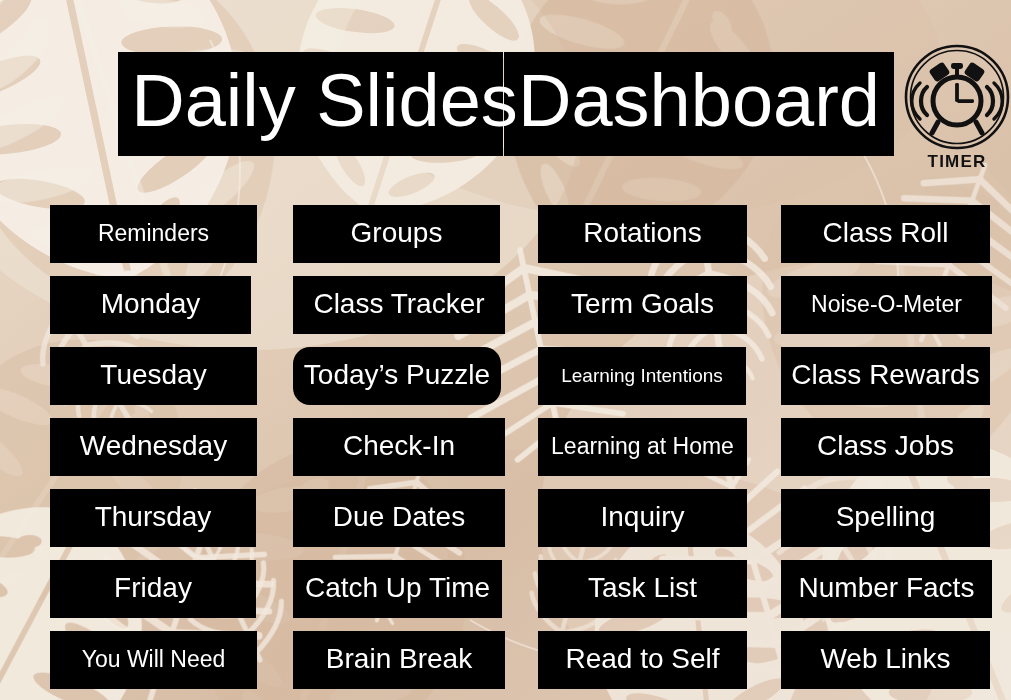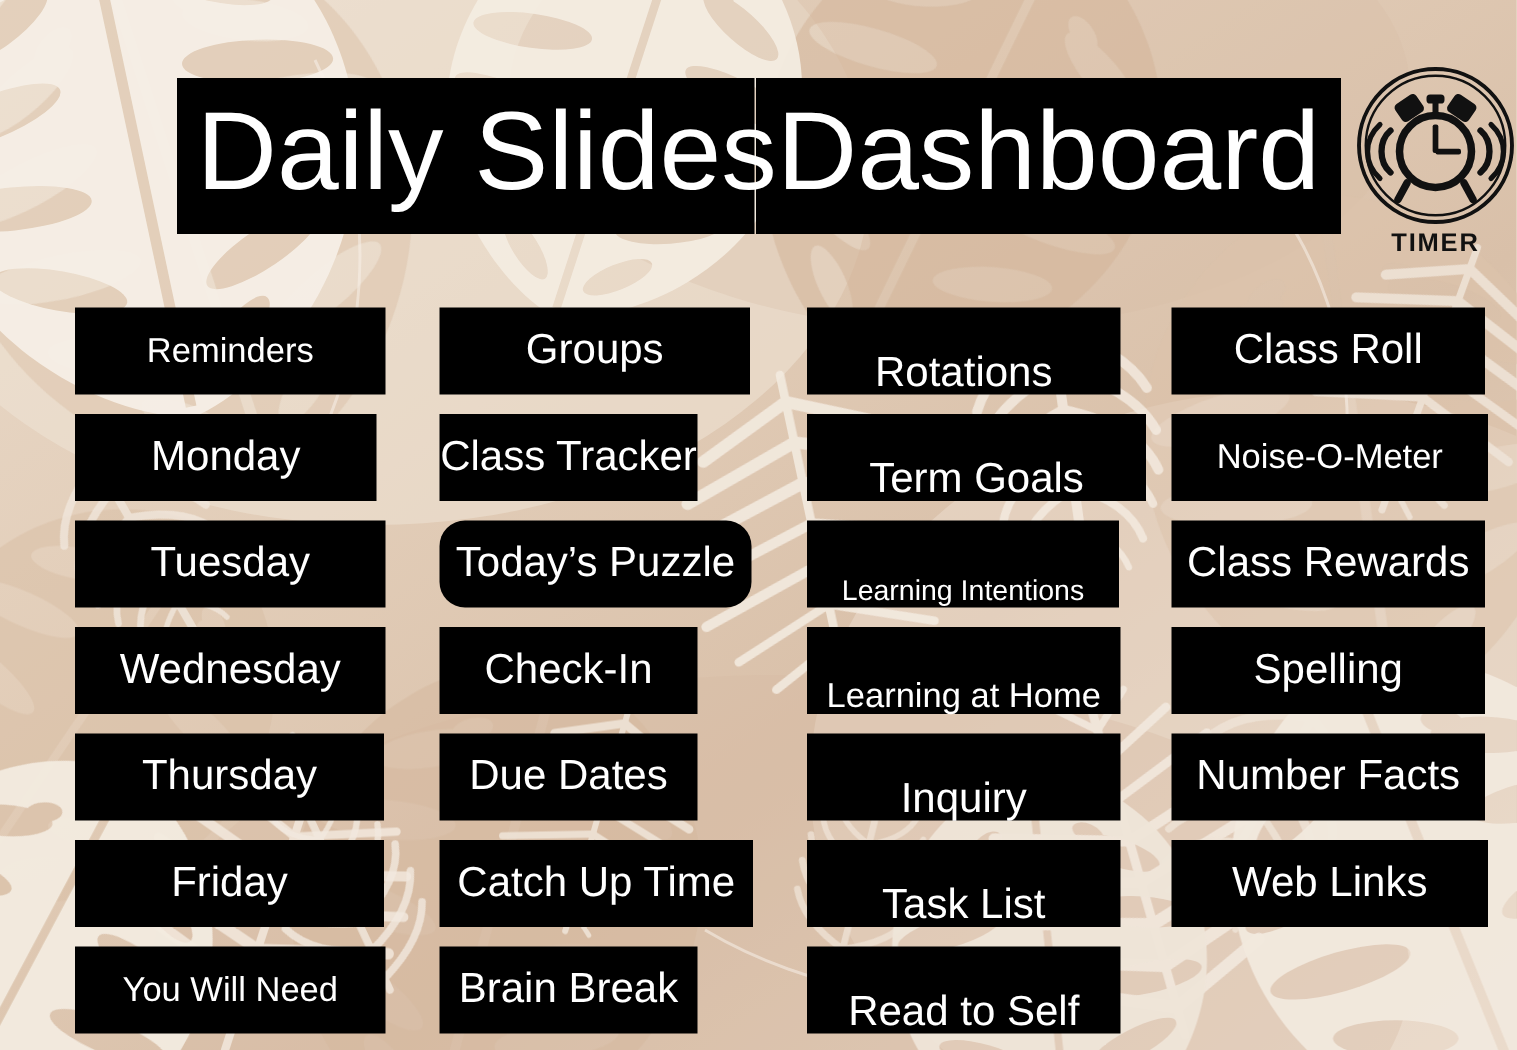--- a/index.html
+++ b/index.html
@@ -115,27 +115,27 @@
   
   #col-0 .tile { width: 207px; }
   #col-0 .tile:nth-child(1) { width: 207px; }
   #col-0 .tile:nth-child(2) { width: 201px; }
   #col-0 .tile:nth-child(3) { width: 207px; }
   #col-0 .tile:nth-child(4) { width: 207px; }
   #col-0 .tile:nth-child(5) { width: 206px; }
   #col-0 .tile:nth-child(6) { width: 206px; }
   #col-0 .tile:nth-child(7) { width: 207px; }
 
-  #col-1 .tile { width: 172px; }
+  #col-1 .tile { width: 212px; }
   #col-1 .tile:nth-child(1) { width: 207px; }
   #col-1 .tile:nth-child(3) { width: 208px; border-radius: 17px; }
   #col-1 .tile:nth-child(6) { width: 209px; }
 
-  #col-2 .tile { width: 209px; align-items: flex-end; }
-  #col-2 .tile:nth-child(2) { width: 226px; }
+  #col-2 .tile { width: 209px; }
+  #col-2 .tile:nth-child(2) { width: 209px; }
   #col-2 .tile:nth-child(3) { width: 208px; }
 
   #col-3 .tile { width: 209px; }
   #col-3 .tile:nth-child(2) { width: 211px; }
   #col-3 .tile:nth-child(4) { width: 209px; }
   #col-3 .tile:nth-child(6) { width: 211px; }
 
   
   .fs-sm  { font-size: 19px; }
   .fs-md  { font-size: 23px; }
@@ -387,20 +387,23 @@
       <div class="tile fs-lg">
           <span class="tile-label">Class Roll</span>
         </div>
       <div class="tile fs-md">
           <span class="tile-label">Noise-O-Meter</span>
         </div>
       <div class="tile fs-lg">
           <span class="tile-label">Class Rewards</span>
         </div>
       <div class="tile fs-lg">
+          <span class="tile-label">Class Jobs</span>
+        </div>
+      <div class="tile fs-lg">
           <span class="tile-label">Spelling</span>
         </div>
       <div class="tile fs-lg">
           <span class="tile-label">Number Facts</span>
         </div>
       <div class="tile fs-lg">
           <span class="tile-label">Web Links</span>
         </div>
     </div>
 

